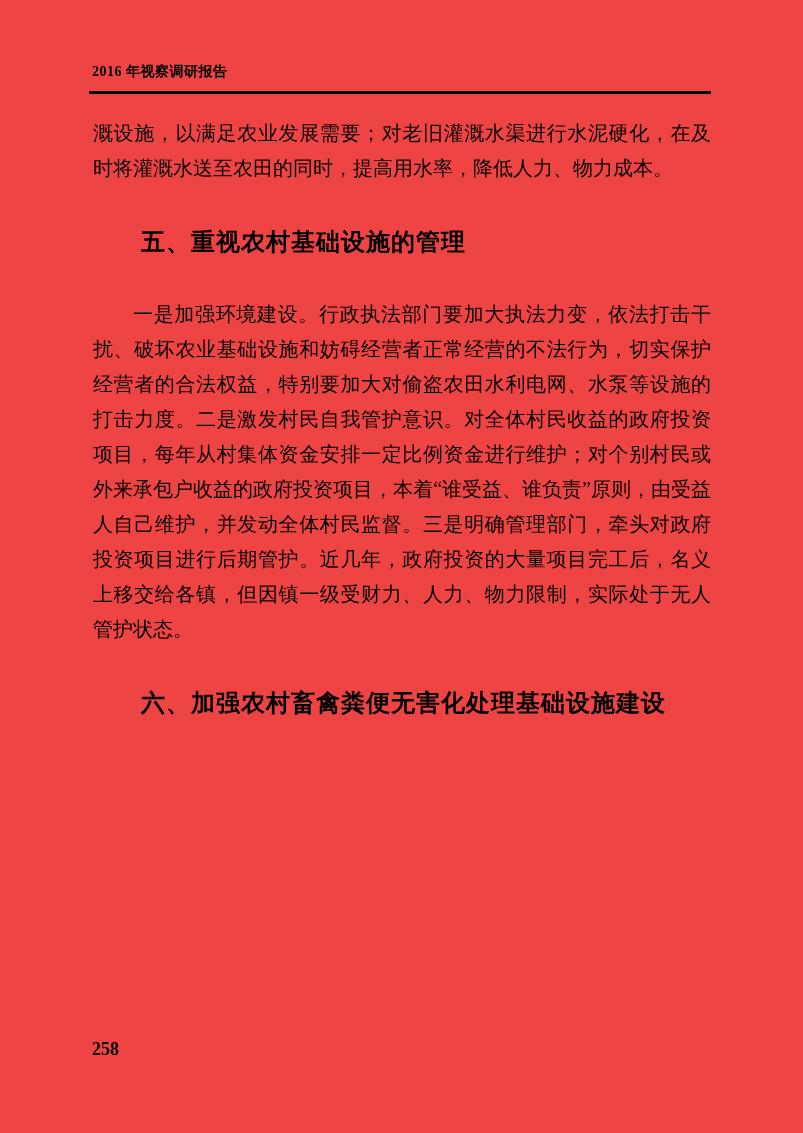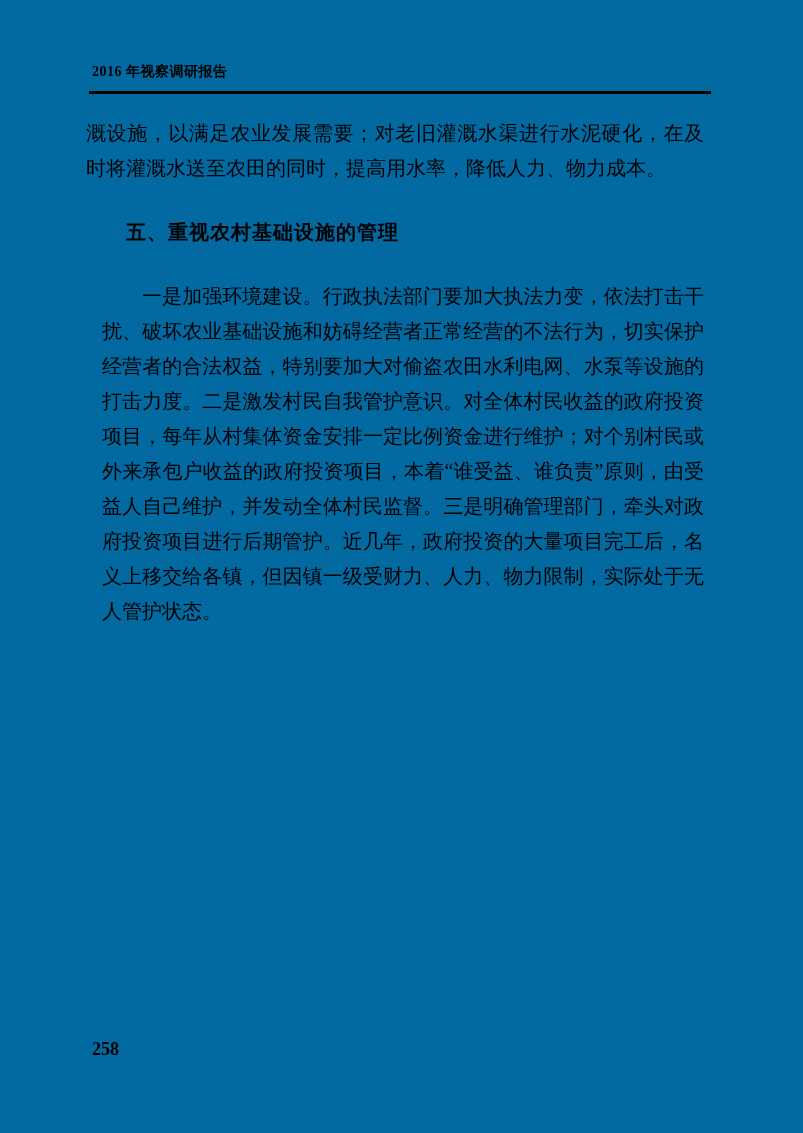--- a/index.html
+++ b/index.html
@@ -4,21 +4,21 @@
 <style>
   html, body {
     margin: 0;
     padding: 0;
     background: #ffffff;
   }
   .page {
     position: relative;
     width: 803px;
     height: 1133px;
-    background: #0369a1;
+    background: #ef4444;
     color: #000000;
     overflow: hidden;
     font-family: "Liberation Serif", serif;
   }
   .header-title {
     position: absolute;
     left: 92px;
     top: 63px;
     font-family: "Liberation Serif", serif;
     font-weight: 700;
@@ -30,43 +30,42 @@
   .header-rule {
     position: absolute;
     left: 89px;
     top: 91px;
     width: 622px;
     height: 3px;
     background: #000000;
   }
   .content {
     position: absolute;
-    left: 86px;
+    left: 93px;
     top: 116px;
     width: 618px;
     font-size: 20px;
     line-height: 35px;
     text-align: justify;
     text-justify: inter-ideograph;
   }
   .para {
     margin: 0;
     font-family: "Liberation Serif", serif;
     font-size: 20px;
     line-height: 35px;
   }
   .para.indent {
     text-indent: 2em;
-    margin-left: 16px;
   }
   .heading {
-    margin: 29px 0;
+    margin: 38px 0;
     font-family: "Liberation Sans", sans-serif;
     font-weight: 700;
-    font-size: 20px;
+    font-size: 24px;
     line-height: 35px;
     text-indent: 2em;
     letter-spacing: 1px;
   }
   .page-number {
     position: absolute;
     left: 92px;
     top: 1038px;
     font-family: "Liberation Serif", serif;
     font-weight: 700;
@@ -80,17 +79,18 @@
 <div class="page">
 
   <div class="header-title">2016 年视察调研报告</div>
 
   <div class="header-rule"></div>
 
   <main class="content" id="doc-content">
       <p class="para">溉设施，以满足农业发展需要；对老旧灌溉水渠进行水泥硬化，在及时将灌溉水送至农田的同时，提高用水率，降低人力、物力成本。</p>
       <h3 class="heading">五、重视农村基础设施的管理</h3>
       <p class="para indent">一是加强环境建设。行政执法部门要加大执法力变，依法打击干扰、破坏农业基础设施和妨碍经营者正常经营的不法行为，切实保护经营者的合法权益，特别要加大对偷盗农田水利电网、水泵等设施的打击力度。二是激发村民自我管护意识。对全体村民收益的政府投资项目，每年从村集体资金安排一定比例资金进行维护；对个别村民或外来承包户收益的政府投资项目，本着“谁受益、谁负责”原则，由受益人自己维护，并发动全体村民监督。三是明确管理部门，牵头对政府投资项目进行后期管护。近几年，政府投资的大量项目完工后，名义上移交给各镇，但因镇一级受财力、人力、物力限制，实际处于无人管护状态。</p>
+      <h3 class="heading">六、加强农村畜禽粪便无害化处理基础设施建设</h3>
     </main>
 
   <div class="page-number">258</div>
 
 </div>
 
 </body></html>

